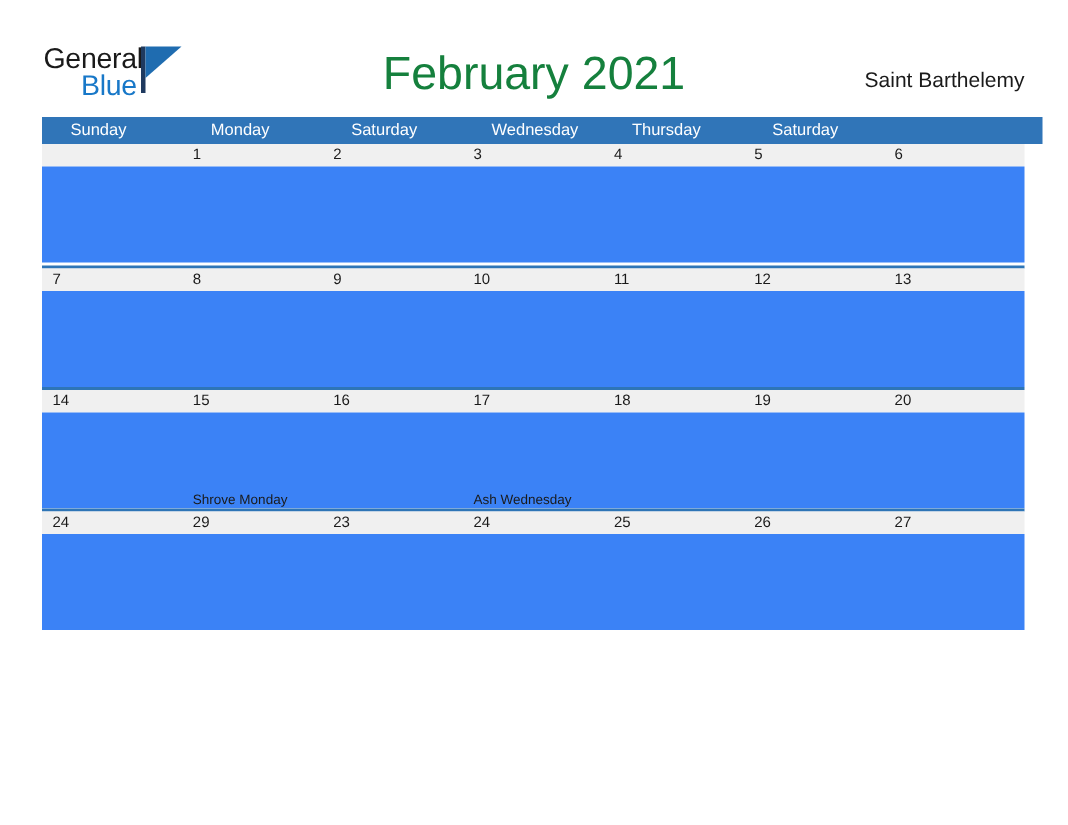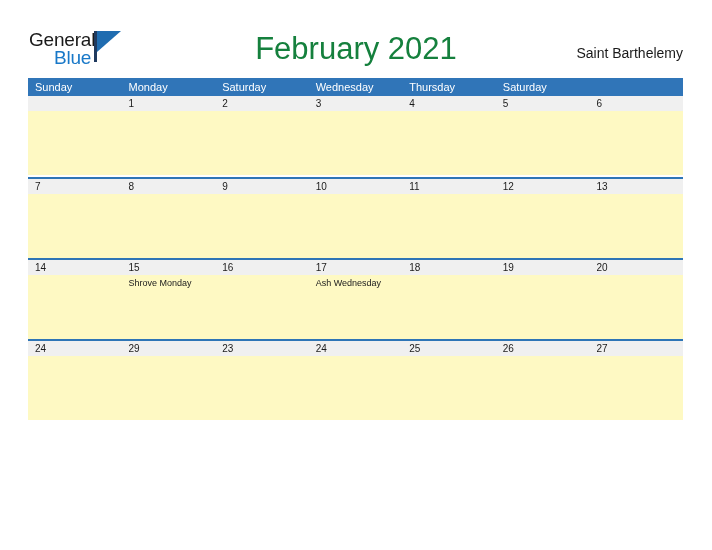--- a/index.html
+++ b/index.html
@@ -105,20 +105,21 @@
     left: 28px;
     top: 78px;
     width: 655px;
   }
 
   .weekday-row {
     display: flex;
     width: 655px;
     height: 18px;
     background: #3075b8;
+    padding-left: 12px;
   }
   .weekday-cell {
     width: 93.571px;
     box-sizing: border-box;
     padding-left: 7px;
     color: #ffffff;
     font-size: 11px;
     line-height: 18px;
     white-space: nowrap;
     overflow: hidden;
@@ -152,21 +153,22 @@
     padding-left: 7px;
     font-size: 10px;
     line-height: 15px;
     color: #1a1a1a;
   }
 
   .event-strip {
     display: flex;
     width: 655px;
     height: 64px;
-    background: #fef9c3;
+    background: #3b82f6;
+    align-items: flex-end;
   }
   .event-cell {
     width: 93.571px;
     box-sizing: border-box;
     padding-left: 7px;
     padding-top: 2px;
     font-size: 9px;
     line-height: 12px;
     color: #1a1a1a;
   }

